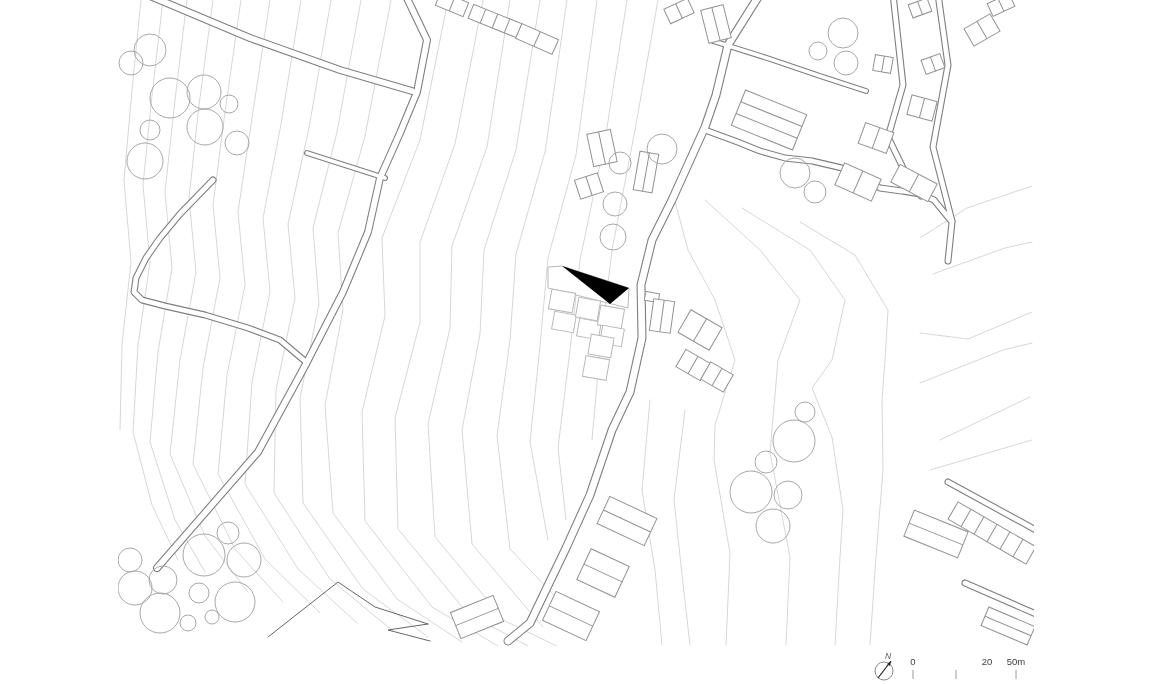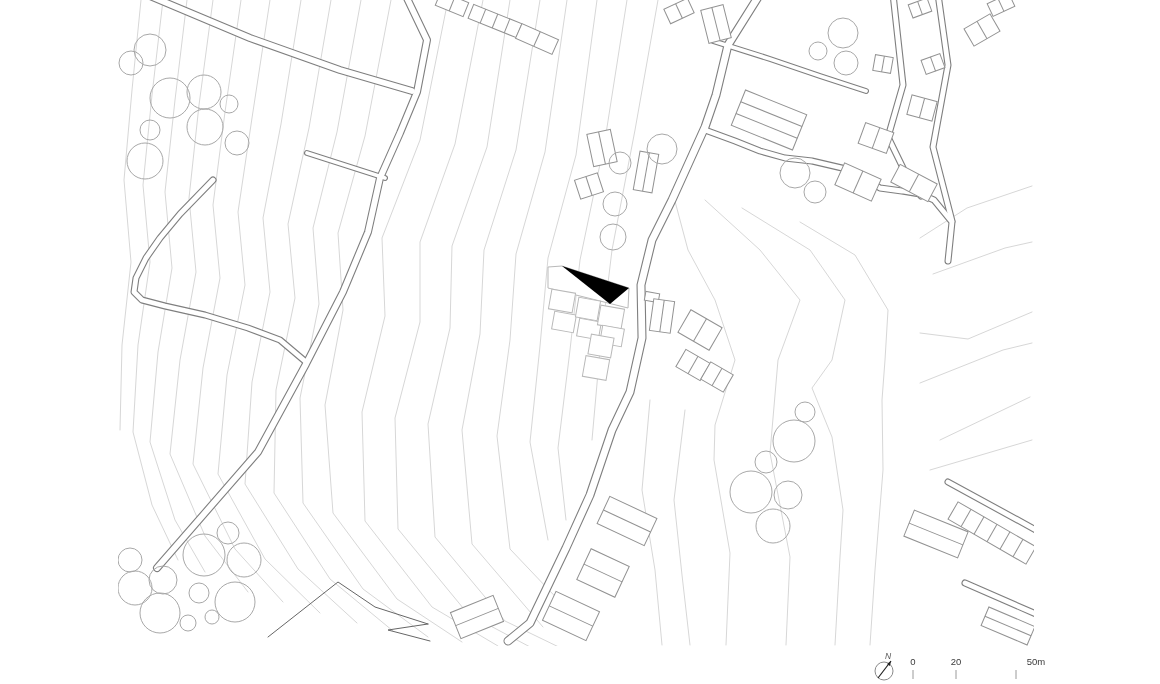--- a/index.html
+++ b/index.html
@@ -284,15 +284,15 @@
       </g>
     <g id="g-north">
         <circle cx="884" cy="671" r="9" fill="none" stroke="#8a8a8a" stroke-width="1"></circle>
         <line x1="878" y1="678" x2="891" y2="661" stroke="#222" stroke-width="1.2"></line>
         <polygon points="891,661 887,664 890,666" fill="#222"></polygon>
       </g>
   </svg>
 
   <div class="sb-label north" id="lbl-n" style="left: 888px; top: 651px;">N</div>
   <div class="sb-label" id="lbl-t0" style="left: 913px; top: 656px;">0</div>
-  <div class="sb-label" id="lbl-t1" style="left: 956px; top: 656px;">20</div>
-  <div class="sb-label" id="lbl-t2" style="left: 1016px; top: 656px; margin-left: 20px;">50m</div>
+  <div class="sb-label" id="lbl-t1" style="left: 987px; top: 656px;">20</div>
+  <div class="sb-label" id="lbl-t2" style="left: 1016px; top: 656px;">50m</div>
 </div>
 
 </body></html>

